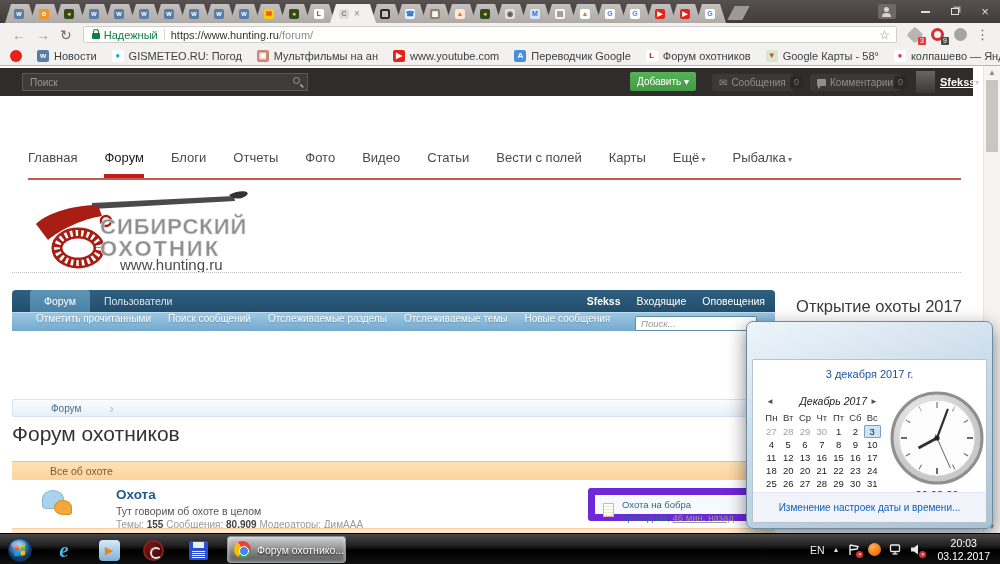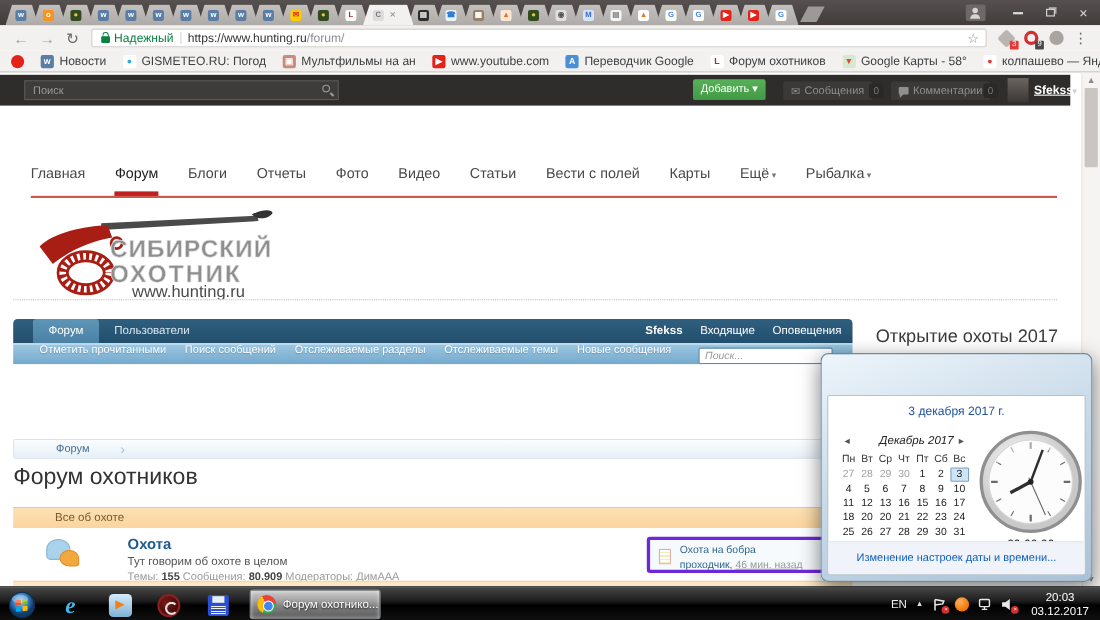--- a/index.html
+++ b/index.html
@@ -120,21 +120,21 @@
     background:linear-gradient(#fde1b4,#fbd49e);border-top:1px solid #f0c184;
     font-size:10.5px;color:#7c5a2e;line-height:19px;padding-left:38px;}
 
   .frow{position:absolute;left:12px;top:421px;width:763px;height:42px;}
   .bub1{position:absolute;left:30px;top:3px;width:22px;height:19px;background:#a9d2ec;border:1px solid #86b6d8;border-radius:50% 50% 50% 20%;}
   .bub2{position:absolute;left:42px;top:13px;width:18px;height:15px;background:#f3a83d;border:1px solid #d98f22;border-radius:50% 50% 20% 50%;}
   .frowtitle{position:absolute;left:104px;top:0;font-size:13.5px;font-weight:bold;color:#1d5a8f;}
   .frowdesc{position:absolute;left:104px;top:18px;font-size:10.5px;color:#555;}
   .frowstats{position:absolute;left:104px;top:32px;font-size:10px;color:#999;}
   .frowstats b{color:#444;font-weight:bold;}
-  .lastpost{position:absolute;left:576px;top:1px;width:166px;height:33px;background:#f6fafd;border:3px solid #6d28d9;border-radius:3px;}
+  .lastpost{position:absolute;left:576px;top:1px;width:166px;height:33px;background:#f6fafd;border:7px solid #6d28d9;border-radius:3px;}
   .lpdoc{position:absolute;left:8px;top:8px;width:11px;height:14px;background:#fff;border:1px solid #e0b1a8;
     background-image:repeating-linear-gradient(#fff 0 2px,#eeb 2px 3px);}
   .lptitle{position:absolute;left:27px;top:4px;font-size:9.5px;color:#33658d;}
   .lpmeta{position:absolute;left:27px;top:17px;font-size:9.5px;color:#33658d;}
   .lptime{color:#999;text-decoration:underline;}
   .sliver{position:absolute;left:12px;top:462px;width:763px;height:5px;background:#fbe7c5;border-top:1px solid #f3d3a2;}
 
   
   .popup{position:absolute;left:746px;top:321px;width:247px;height:208px;z-index:50;
     background:linear-gradient(160deg,#eef5fb,#c9dbe9 45%,#aac2d6);border:1px solid #6d8aa3;border-radius:7px;

